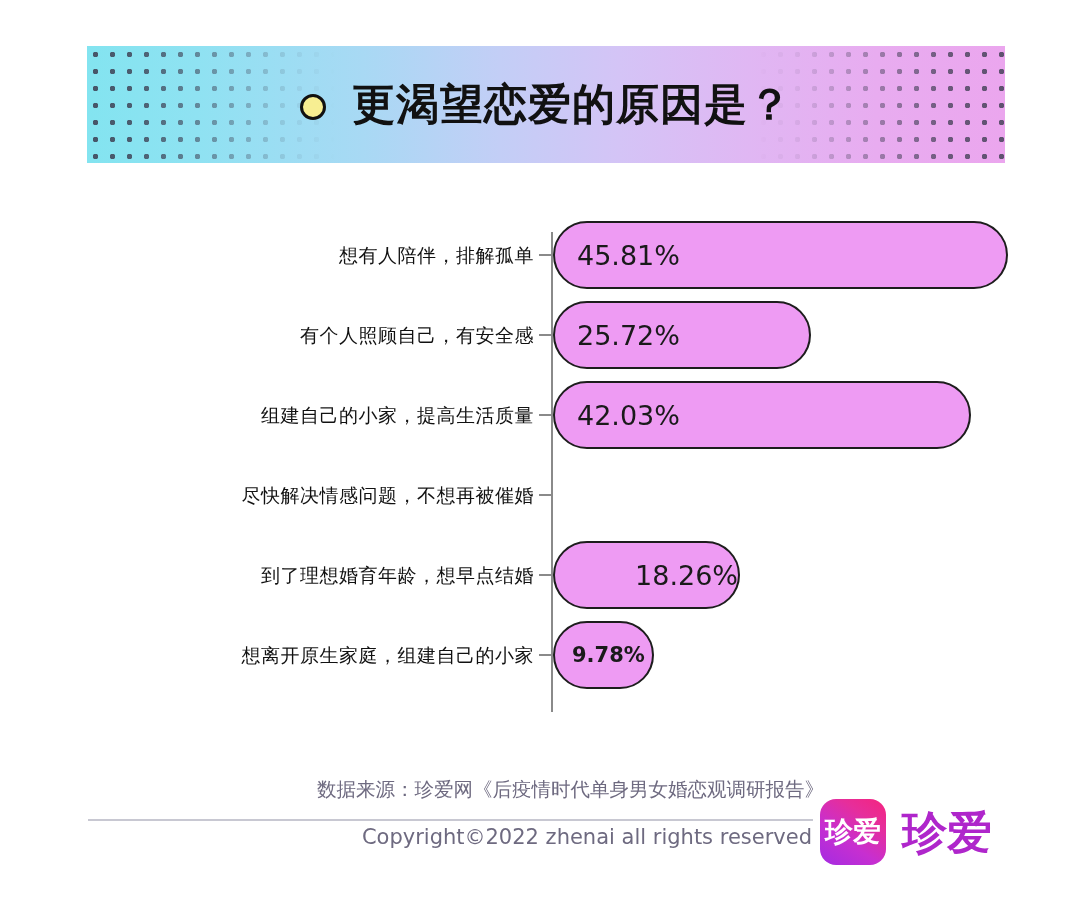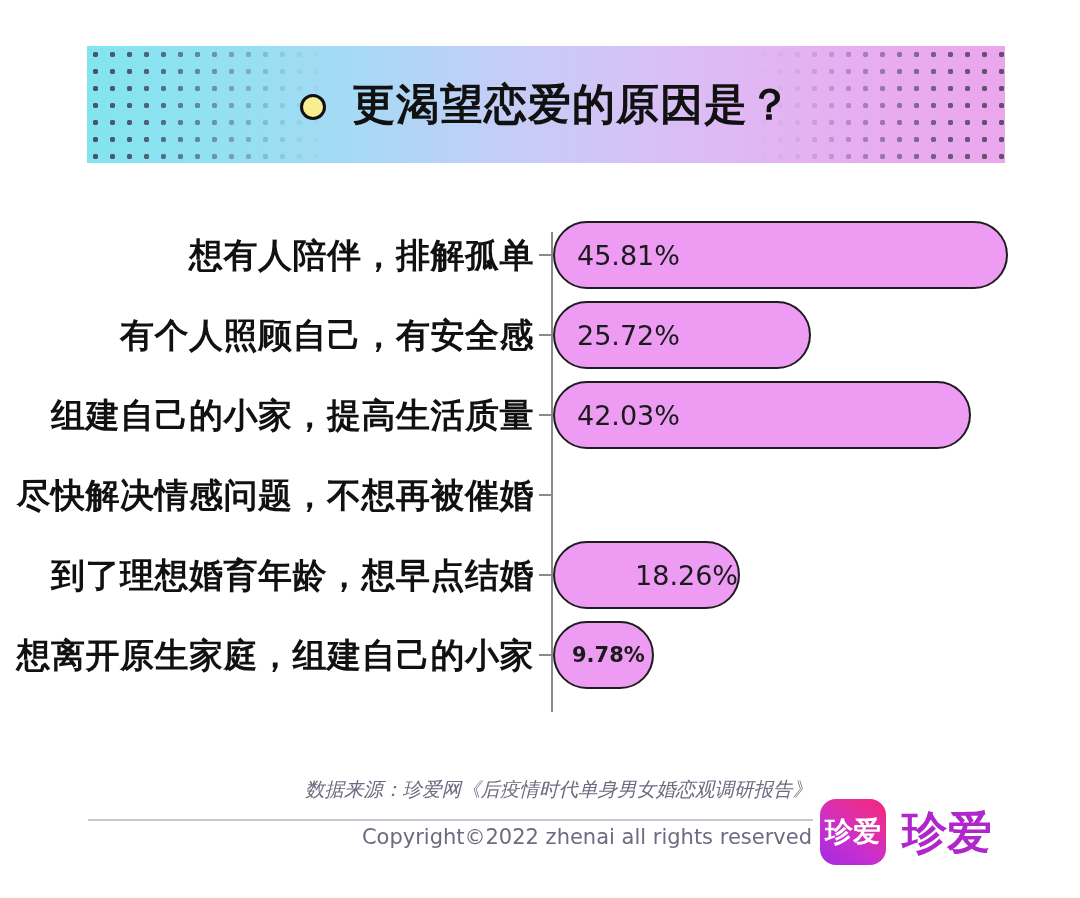--- a/index.html
+++ b/index.html
@@ -106,22 +106,22 @@
     height: 80px;
     display: block;
   }
   .cat-label {
     position: absolute;
     right: 546px;
     top: 0;
     height: 80px;
     line-height: 80px;
     font-family: "DejaVu Sans", "Liberation Sans", sans-serif;
-    font-size: 34px;
-    font-weight: bold;
+    font-size: 19px;
+    font-weight: normal;
     color: #111111;
     white-space: nowrap;
     letter-spacing: 0.5px;
   }
   .tick {
     position: absolute;
     left: 539px;
     top: 39px;
     width: 13px;
     height: 2px;
@@ -163,27 +163,26 @@
   #footer-divider {
     position: absolute;
     left: 88px;
     top: 51px;
     width: 725px;
     height: 2px;
     background: #c8c8d2;
   }
   #footer-source {
     position: absolute;
-    right: 268px;
+    right: 256px;
     top: 8px;
     font-family: "DejaVu Sans", "Liberation Sans", sans-serif;
     font-size: 19.5px;
     color: #6e6a80;
     white-space: nowrap;
-    font-style: italic;
   }
   #footer-copyright {
     position: absolute;
     right: 268px;
     top: 57px;
     font-family: "DejaVu Sans", "Liberation Sans", sans-serif;
     font-size: 21px;
     color: #6e6a80;
     white-space: nowrap;
   }

